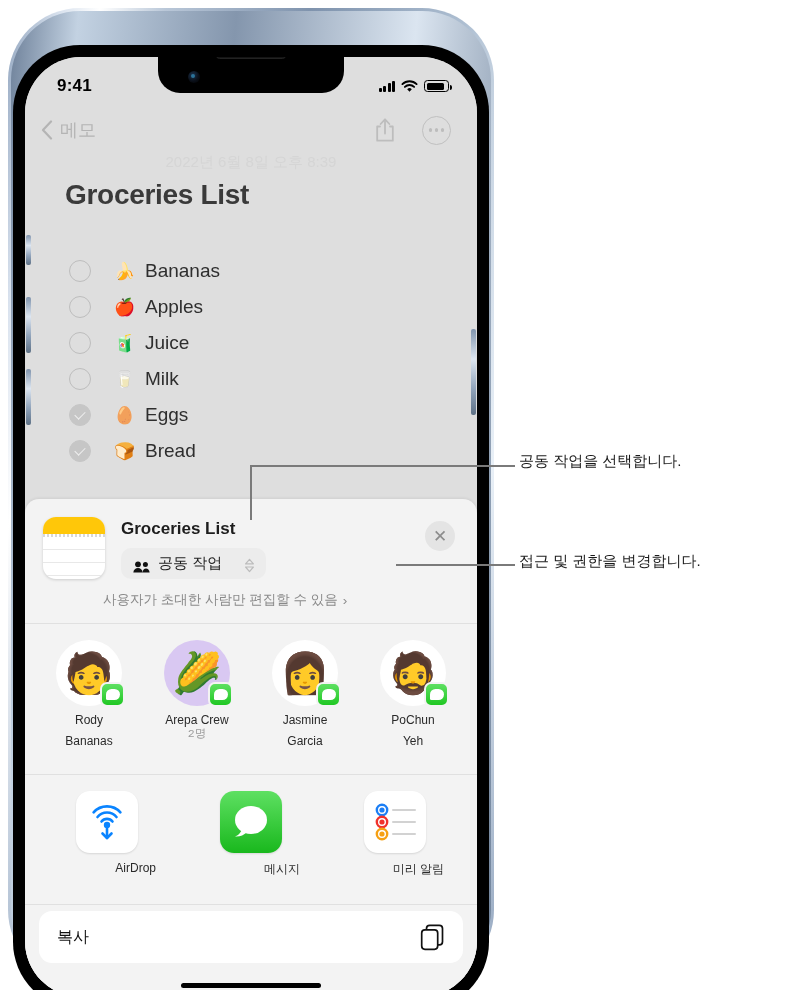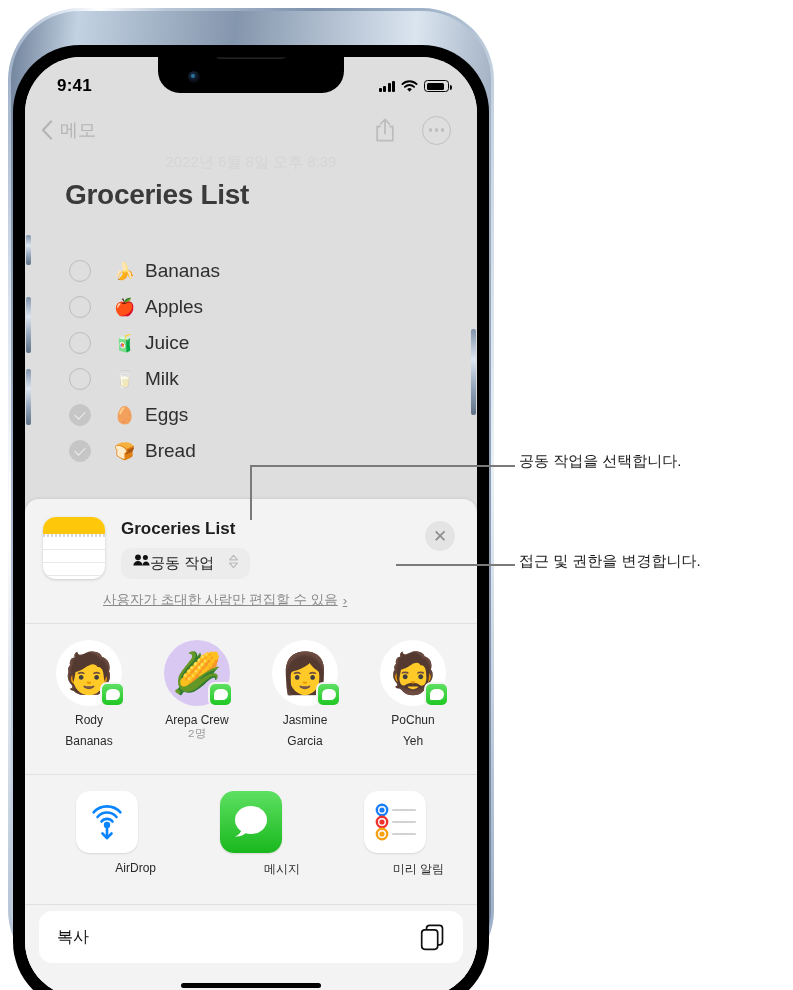--- a/index.html
+++ b/index.html
@@ -139,28 +139,28 @@
   .notes-icon {
     width: 62px; height: 62px; border-radius: 13px; background: #fff; overflow: hidden;
     box-shadow: 0 1px 3px rgba(0,0,0,.16); flex: none; margin-top: 2px;
   }
   .notes-icon .top { height: 17px; background: #ffc709; }
   .notes-icon .dots { height: 3px; background: repeating-linear-gradient(90deg,#d8d8d8 0 2px,transparent 2px 4px); }
   .notes-icon .line { height: 13px; border-bottom: 1.4px solid #e8e8e8; }
   .ss-head-txt { margin-left: 16px; flex: 1; padding-top: 4px; }
   .ss-title { font-size: 17px; font-weight: bold; color: #1d1d1d; }
   .collab-pill {
-    margin-top: 9px; display: inline-flex; align-items: flex-start; 
+    margin-top: 9px; display: inline-flex; align-items: flex-end; gap: 8px;
     background: #ececec; border-radius: 10px; padding: 6px 11px 6px 12px; cursor: pointer;
   }
   .collab-pill .ptxt { font-size: 15px; color: #1d1d1d; }
   .collab-pill .chev { margin-left: 14px; color: #b6b6b6; font-size: 12px; line-height: 8px; }
   .ss-perm {
     margin: 12px 0 0 78px; font-size: 13.5px; color: #8a8a8a; cursor: pointer;
-    display: flex; align-items: center; gap: 5px; text-decoration: underline;
+    display: flex; align-items: center; gap: 5px;
   }
   .ss-close {
     position: absolute; right: 22px; top: 22px;
     width: 30px; height: 30px; border-radius: 50%; background: #e4e4e4;
     display: flex; align-items: center; justify-content: center;
     color: #8c8c8c; font-size: 17px; cursor: pointer;
   }
   .ss-divider { height: 1px; background: #e0e0e0; margin-top: 14px; }
 
   .row-contacts, .row-apps {

